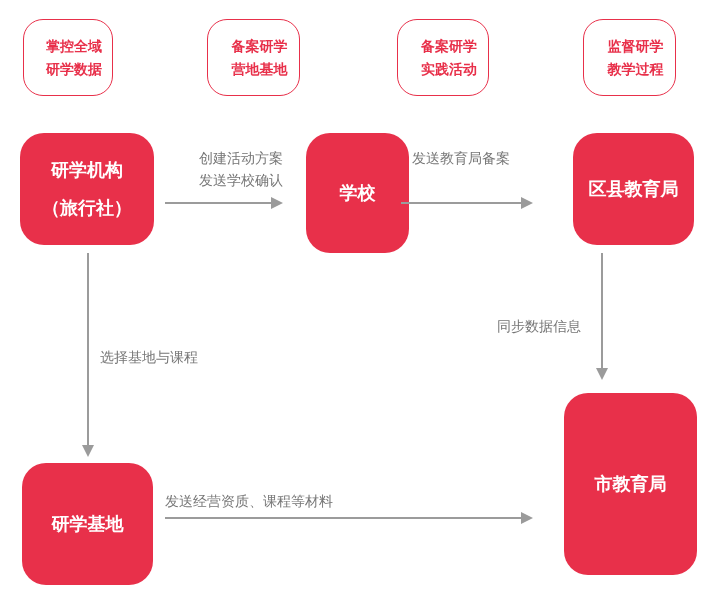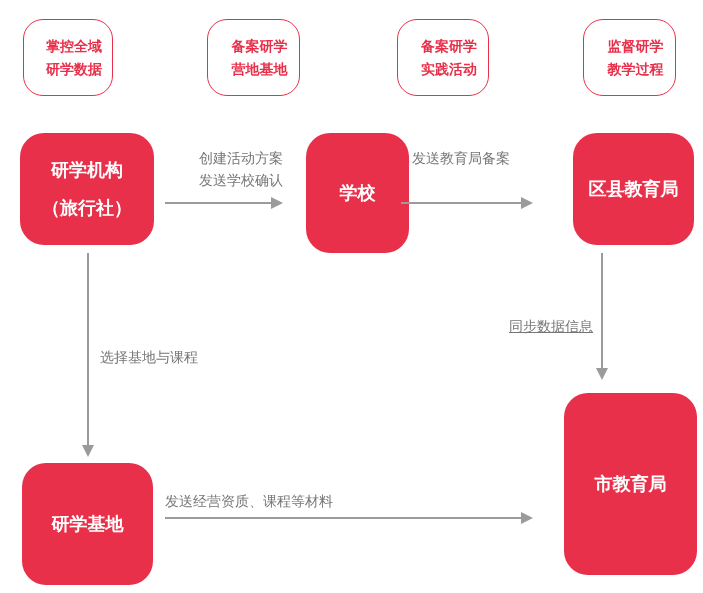--- a/index.html
+++ b/index.html
@@ -102,21 +102,21 @@
   .edge-label {
     position: absolute;
     color: #767676;
     font-size: 14px;
     line-height: 22px;
     white-space: nowrap;
   }
   .edge-label-1 { left: 163px; top: 147px; width: 120px; text-align: right; }
   .edge-label-2 { left: 395px; top: 147px; width: 132px; text-align: center; }
   .edge-label-3 { left: 100px; top: 346px; }
-  .edge-label-4 { left: 509px; top: 315px; text-decoration: underline; }
+  .edge-label-4 { left: 497px; top: 315px; }
   .edge-label-5 { left: 165px; top: 490px; width: 368px; text-align: left; }
 </style>
 </head>
 <body>
 
 <div class="canvas">
 
   <div class="badge badge-1">
     <span>掌控全域</span>
     <span>研学数据</span>

